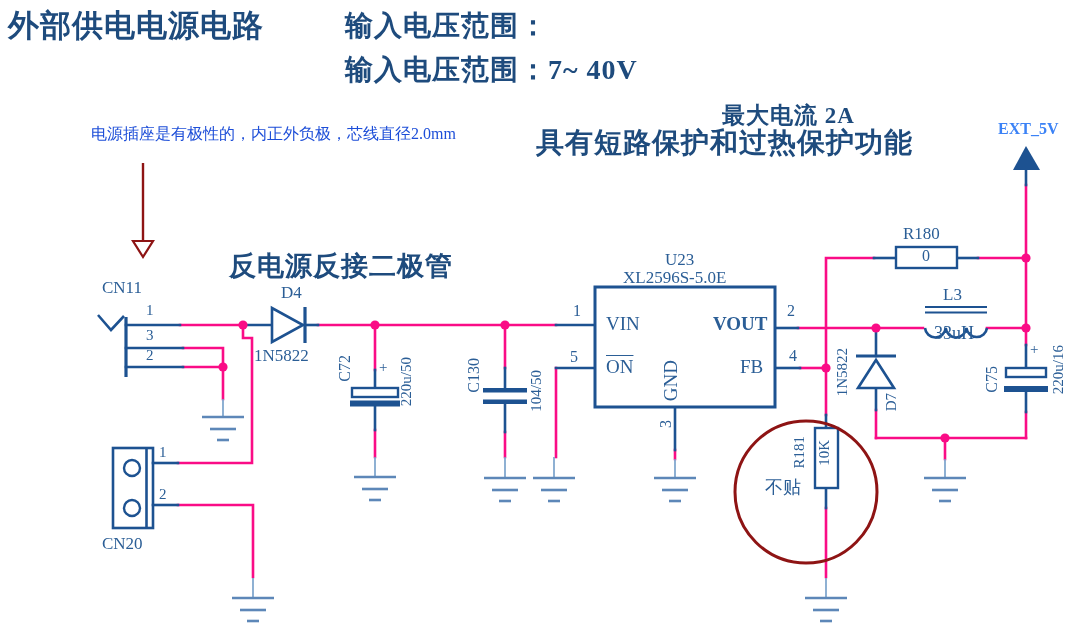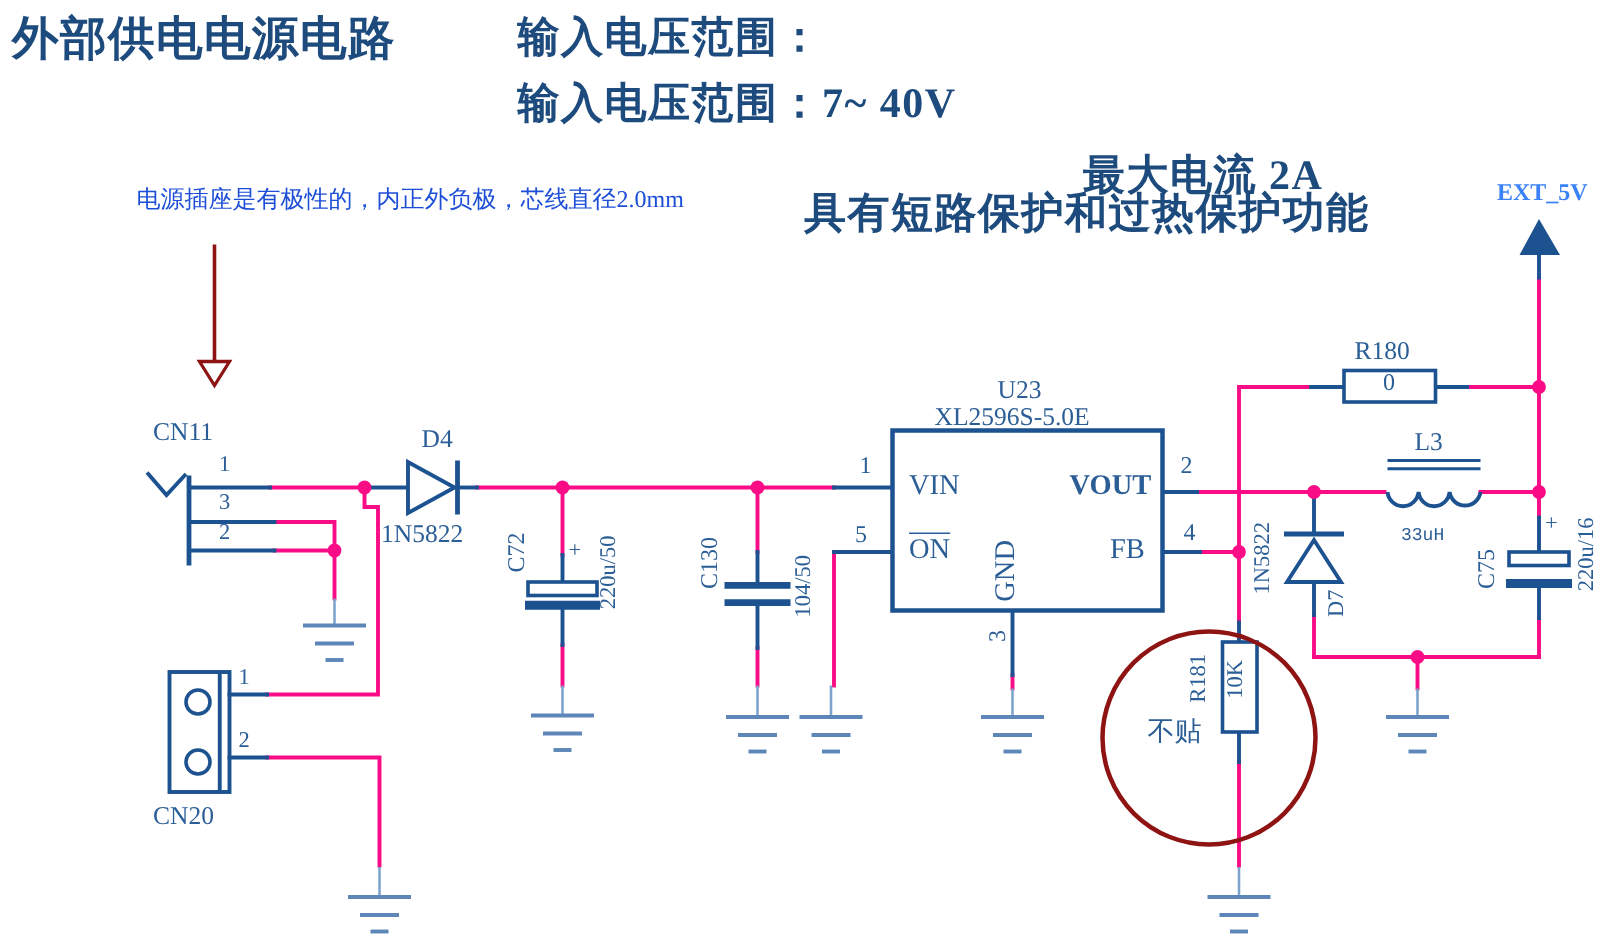--- a/index.html
+++ b/index.html
@@ -185,22 +185,23 @@
       <circle cx="1026" cy="258" r="4.6"></circle>
         <circle cx="1026" cy="328" r="4.6"></circle>
       <circle cx="945" cy="438" r="4.6"></circle>
     </g>
   </svg>
 
   <div class="t head" style="left:8px;top:10px;font-size:31px;">外部供电电源电路</div>
   <div class="t head" style="left:345px;top:0;font-size:28px;margin-top:12px;">输入电压范围：</div>
   <div class="t head" style="left:345px;top:56px;font-size:28px;">输入电压范围：7~ 40V</div>
   <div class="t" style="left:91px;top:126px;font-size:16px;color:#1d4ed8;">电源插座是有极性的，内正外负极，芯线直径2.0mm</div>
-  <div class="t head" style="left:722px;top:104px;font-size:28px;text-align:right;">最大电流 2A</div>
+  <div class="t head" style="left:722px;top:104px;font-size:23px;text-align:right;">最大电流 2A</div>
   <div class="t head" style="left:536px;top:129px;font-size:28px;">具有短路保护和过热保护功能</div>
+  <div class="t head" style="left:229px;top:253px;font-size:27px;">反电源反接二极管</div>
   <div class="t red" style="left:998px;top:121px;font-size:16px;">EXT_5V</div>
 
   <div class="t" style="left:102px;top:279px;font-size:17px;">CN11</div>
   <div class="t" style="left:146px;top:303px;font-size:15px;">1</div>
   <div class="t" style="left:146px;top:328px;font-size:15px;">3</div>
   <div class="t" style="left:146px;top:348px;font-size:15px;">2</div>
 
   <div class="t" style="left:281px;top:284px;font-size:17px;">D4</div>
   <div class="t" style="left:254px;top:347px;font-size:17px;">1N5822</div>
 
@@ -221,21 +222,21 @@
   <div class="t" style="left:573px;top:303px;font-size:16px;">1</div>
   <div class="t" style="left:570px;top:349px;font-size:16px;">5</div>
   <div class="t" style="left:787px;top:303px;font-size:16px;">2</div>
   <div class="t" style="left:789px;top:348px;font-size:16px;">4</div>
   <div class="vtext" style="left:658px;top:420px;font-size:16px;">3</div>
 
   <div class="t" style="left:903px;top:225px;font-size:17px;">R180</div>
   <div class="t" style="left:922px;top:248px;font-size:16px;">0</div>
 
   <div class="t" style="left:943px;top:286px;font-size:17px;">L3</div>
-  <div class="t" style="left:934px;top:351px;font-size:12px;font-family:Liberation Mono, monospace;">33uH</div>
+  <div class="t" style="left:934px;top:324px;font-size:18px;">33uH</div>
 
   <div class="vtext" style="left:835px;top:348px;font-size:15px;">1N5822</div>
   <div class="vtext" style="left:884px;top:393px;font-size:15px;">D7</div>
 
   <div class="vtext" style="left:984px;top:366px;font-size:16px;">C75</div>
   <div class="vtext" style="left:1051px;top:345px;font-size:15px;">220u/16</div>
   <div class="t" style="left:1030px;top:342px;font-size:15px;">+</div>
 
   <div class="vtext" style="left:792px;top:436px;font-size:15px;">R181</div>
   <div class="vtext" style="left:817px;top:440px;font-size:15px;">10K</div>

